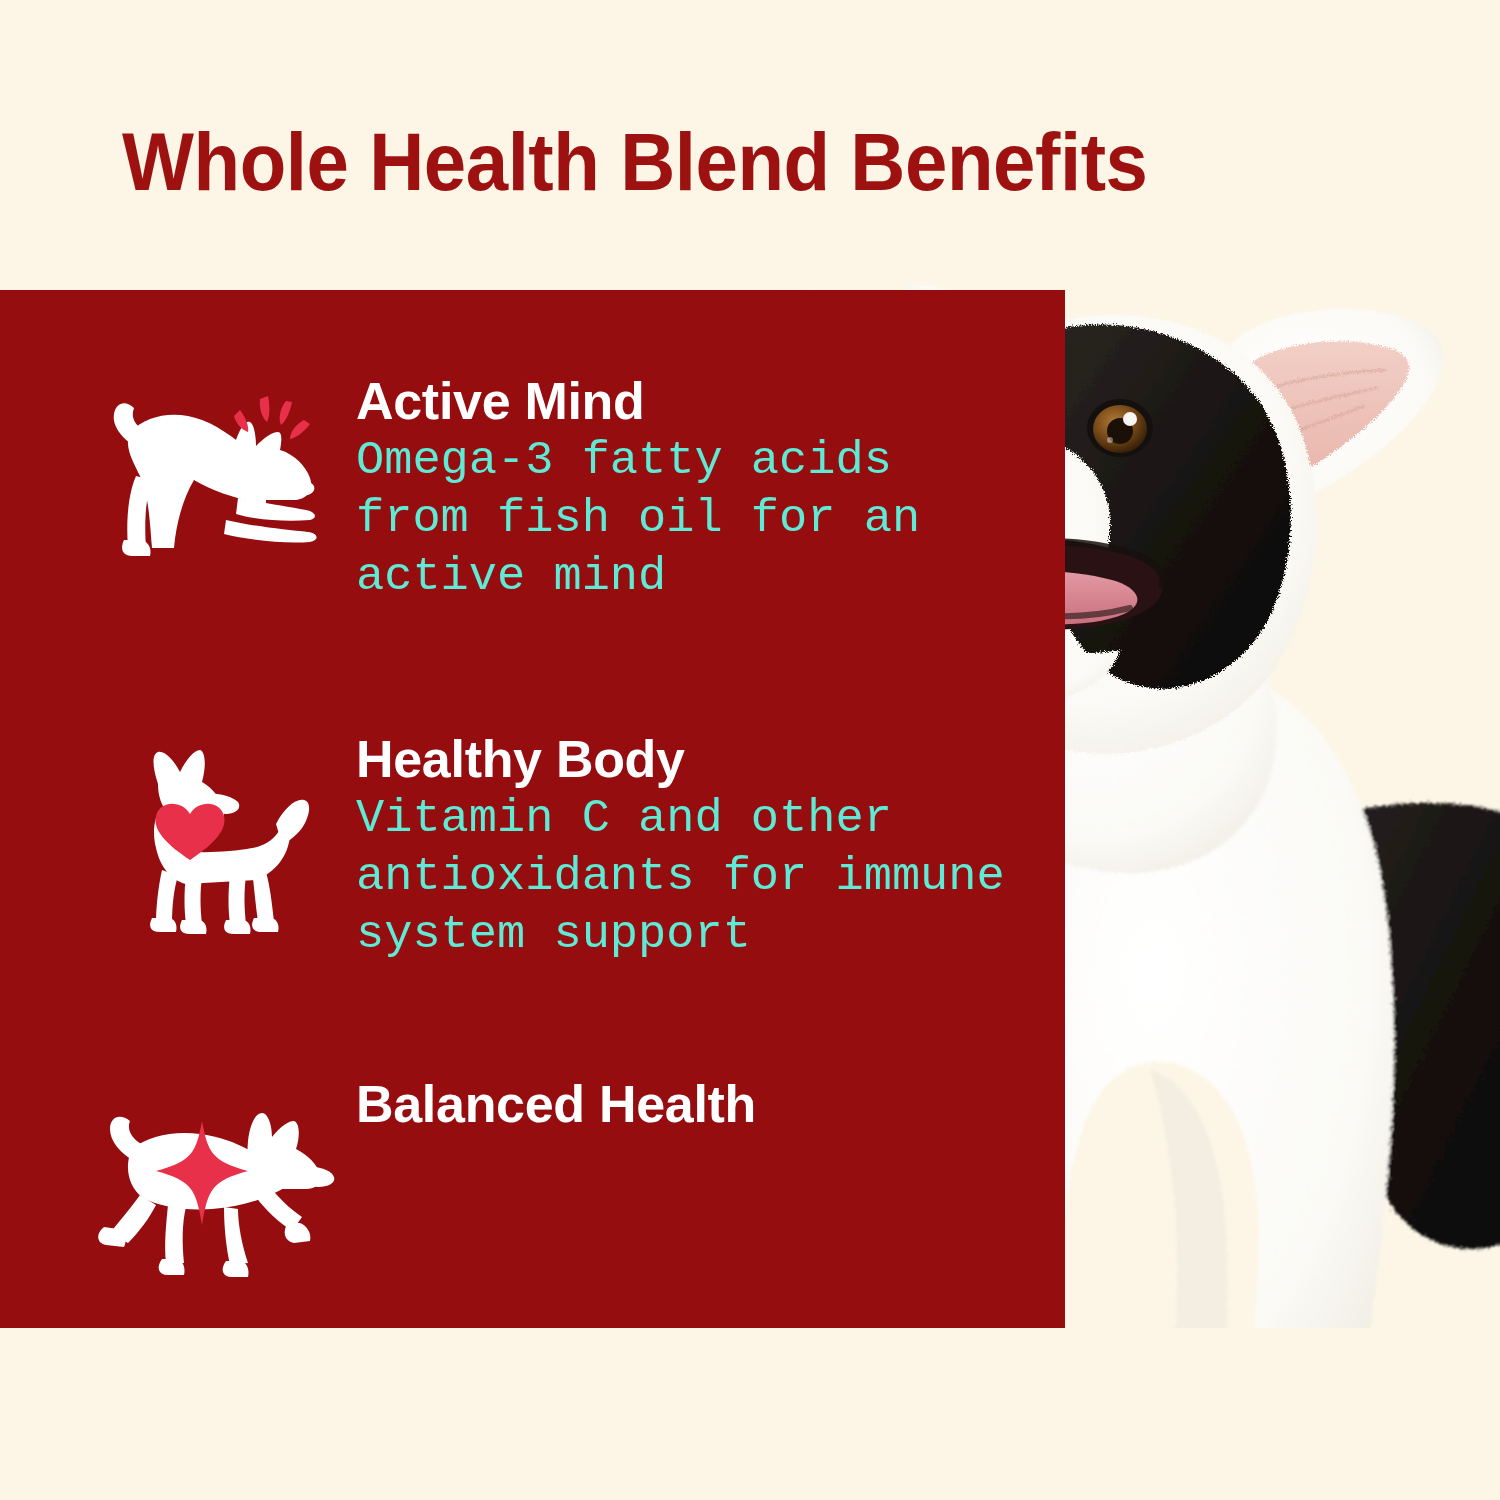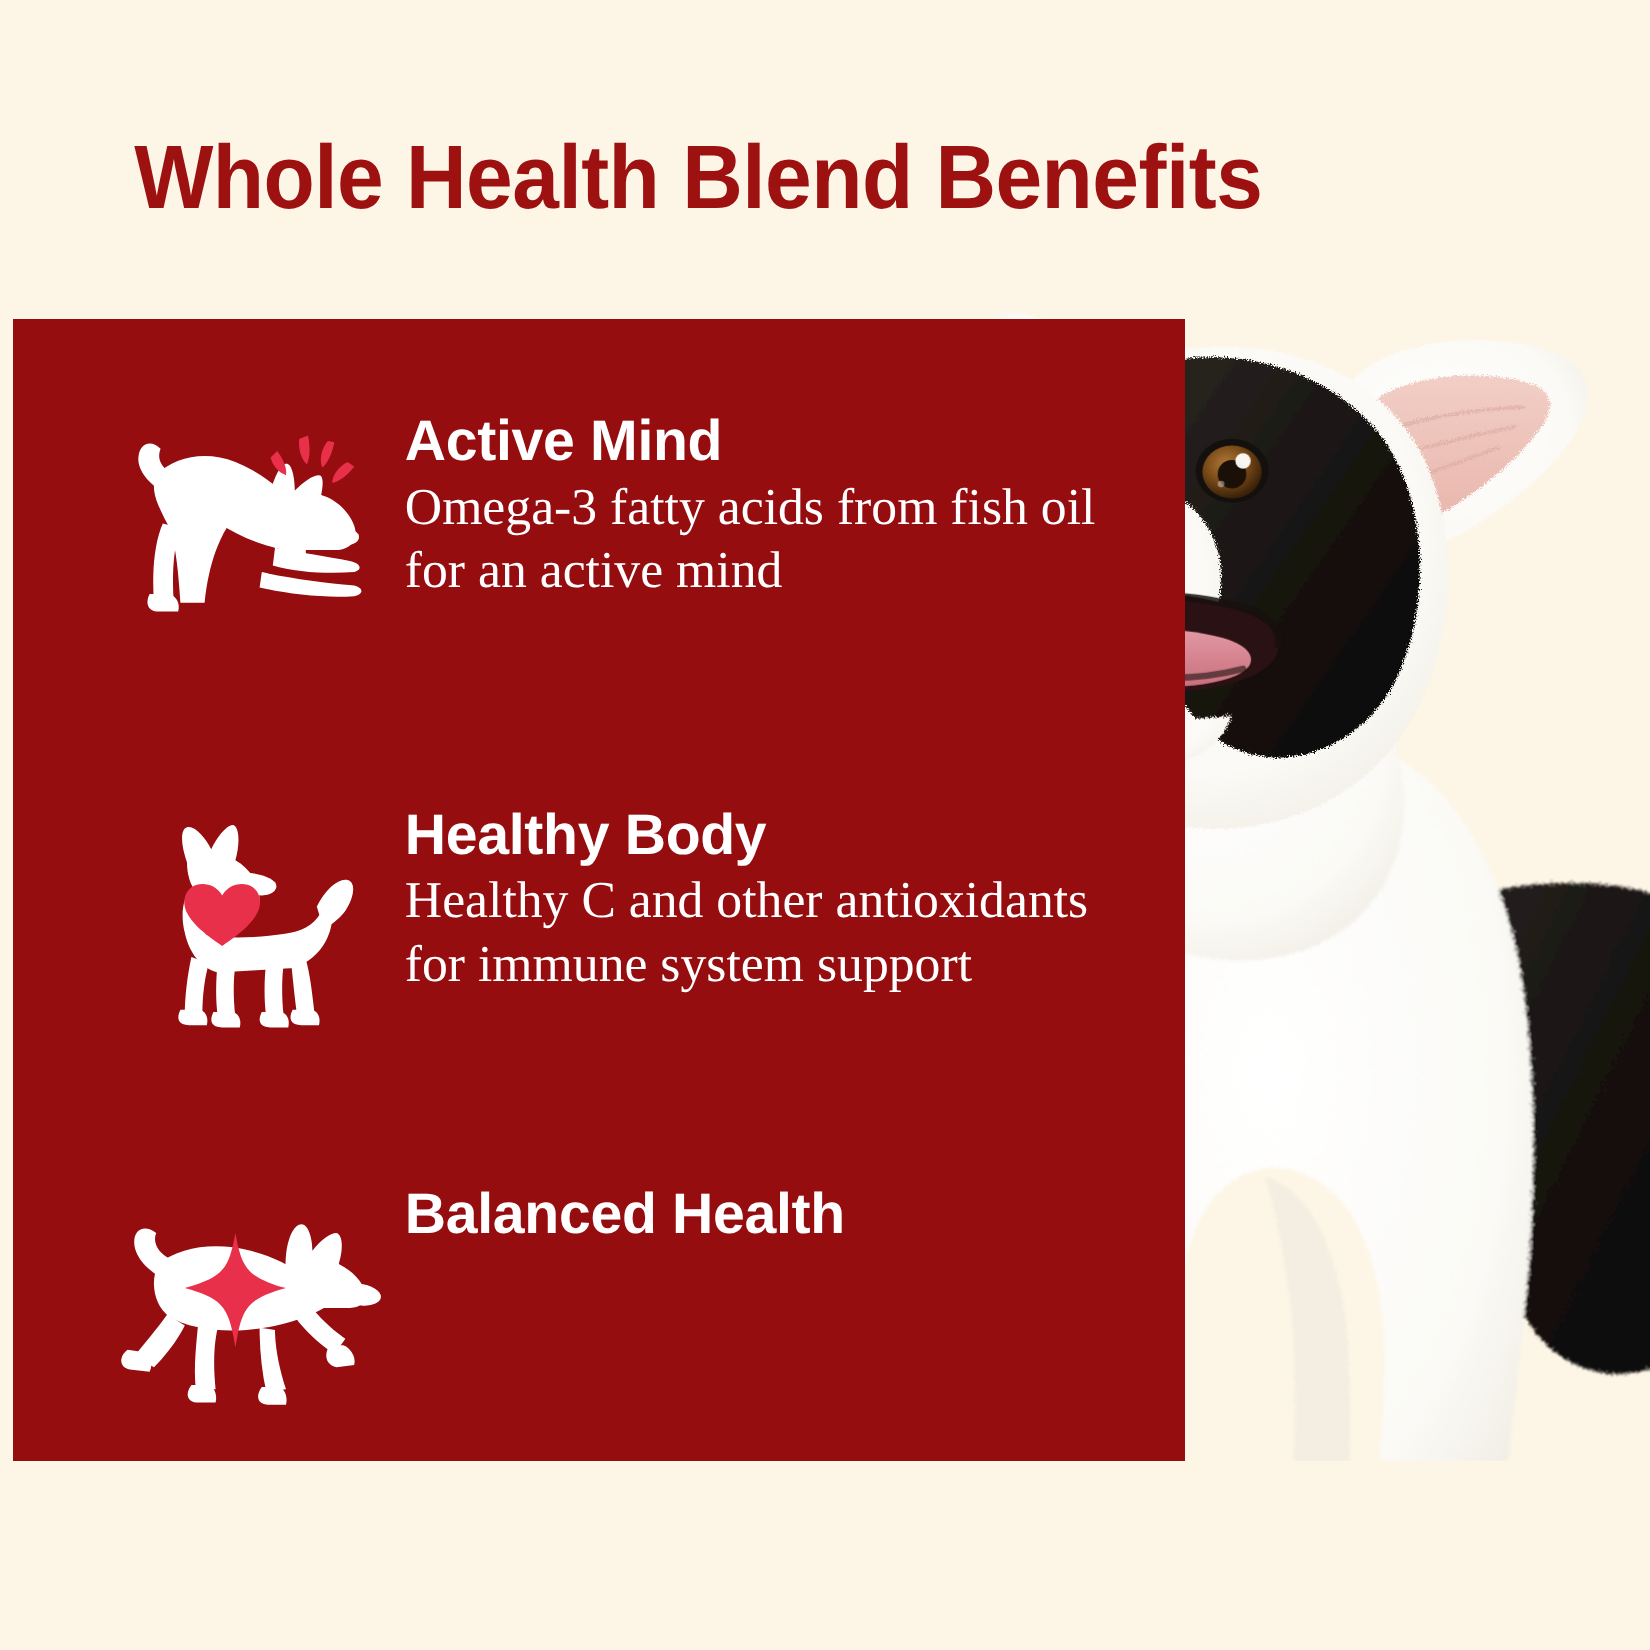--- a/index.html
+++ b/index.html
@@ -43,21 +43,21 @@
   
   .photo-layer {
     position: absolute;
     left: 0; top: 0;
     width: 1500px; height: 1500px;
   }
 
   
   .benefits-panel {
     position: absolute;
-    left: 12px;
+    left: 0;
     top: 290px;
     width: 1065px;
     height: 1160px;
     background: #960D10;
     z-index: 3;
   }
 
   .benefits-list {
     position: absolute;
     left: 0; top: 0;
@@ -97,25 +97,25 @@
     font-weight: 700;
     font-size: 52px;
     line-height: 58px;
     color: #FFFFFF;
     margin: 0 0 2px 0;
     letter-spacing: -0.3px;
     white-space: nowrap;
   }
 
   .benefit-desc {
-    font-family: Liberation Serif, serif;
+    font-family: Liberation Mono, monospace;
     font-weight: 400;
     font-size: 47px;
     line-height: 58px;
-    color: #ffffff;
+    color: #5eead4;
     margin: 0;
     max-width: 640px;
   }
   .row-2 .benefit-desc { max-width: 680px; }
   .row-3 .benefit-desc { max-width: 580px; }
 </style>
 </head>
 <body>
 
 <div id="infographic">
@@ -438,21 +438,21 @@
               <path d="M100 76
                        C 92 62  70 62  66 78
                        C 62 94  82 110  100 122
                        C118 110 138 94 134 78
                        C130 62 108 62 100 76 Z"></path>
             </g>
           </svg>
         </div>
         <div class="benefit-text">
           <div class="benefit-heading">Healthy Body</div>
-          <div class="benefit-desc">Healthy C and other antioxidants for immune system support</div>
+          <div class="benefit-desc">Vitamin C and other antioxidants for immune system support</div>
         </div>
       </div>
 
       <div class="benefit-row row-3">
         <div class="benefit-icon">
           <svg width="250" height="200" viewBox="0 0 250 200" xmlns="http://www.w3.org/2000/svg">
 
             <path d="M40 38 C30 30 20 34 20 46 C20 58 30 70 44 78 L54 62 C44 58 36 48 40 38 Z" fill="#FFFFFF"></path>
 
             <path d="M42 66

